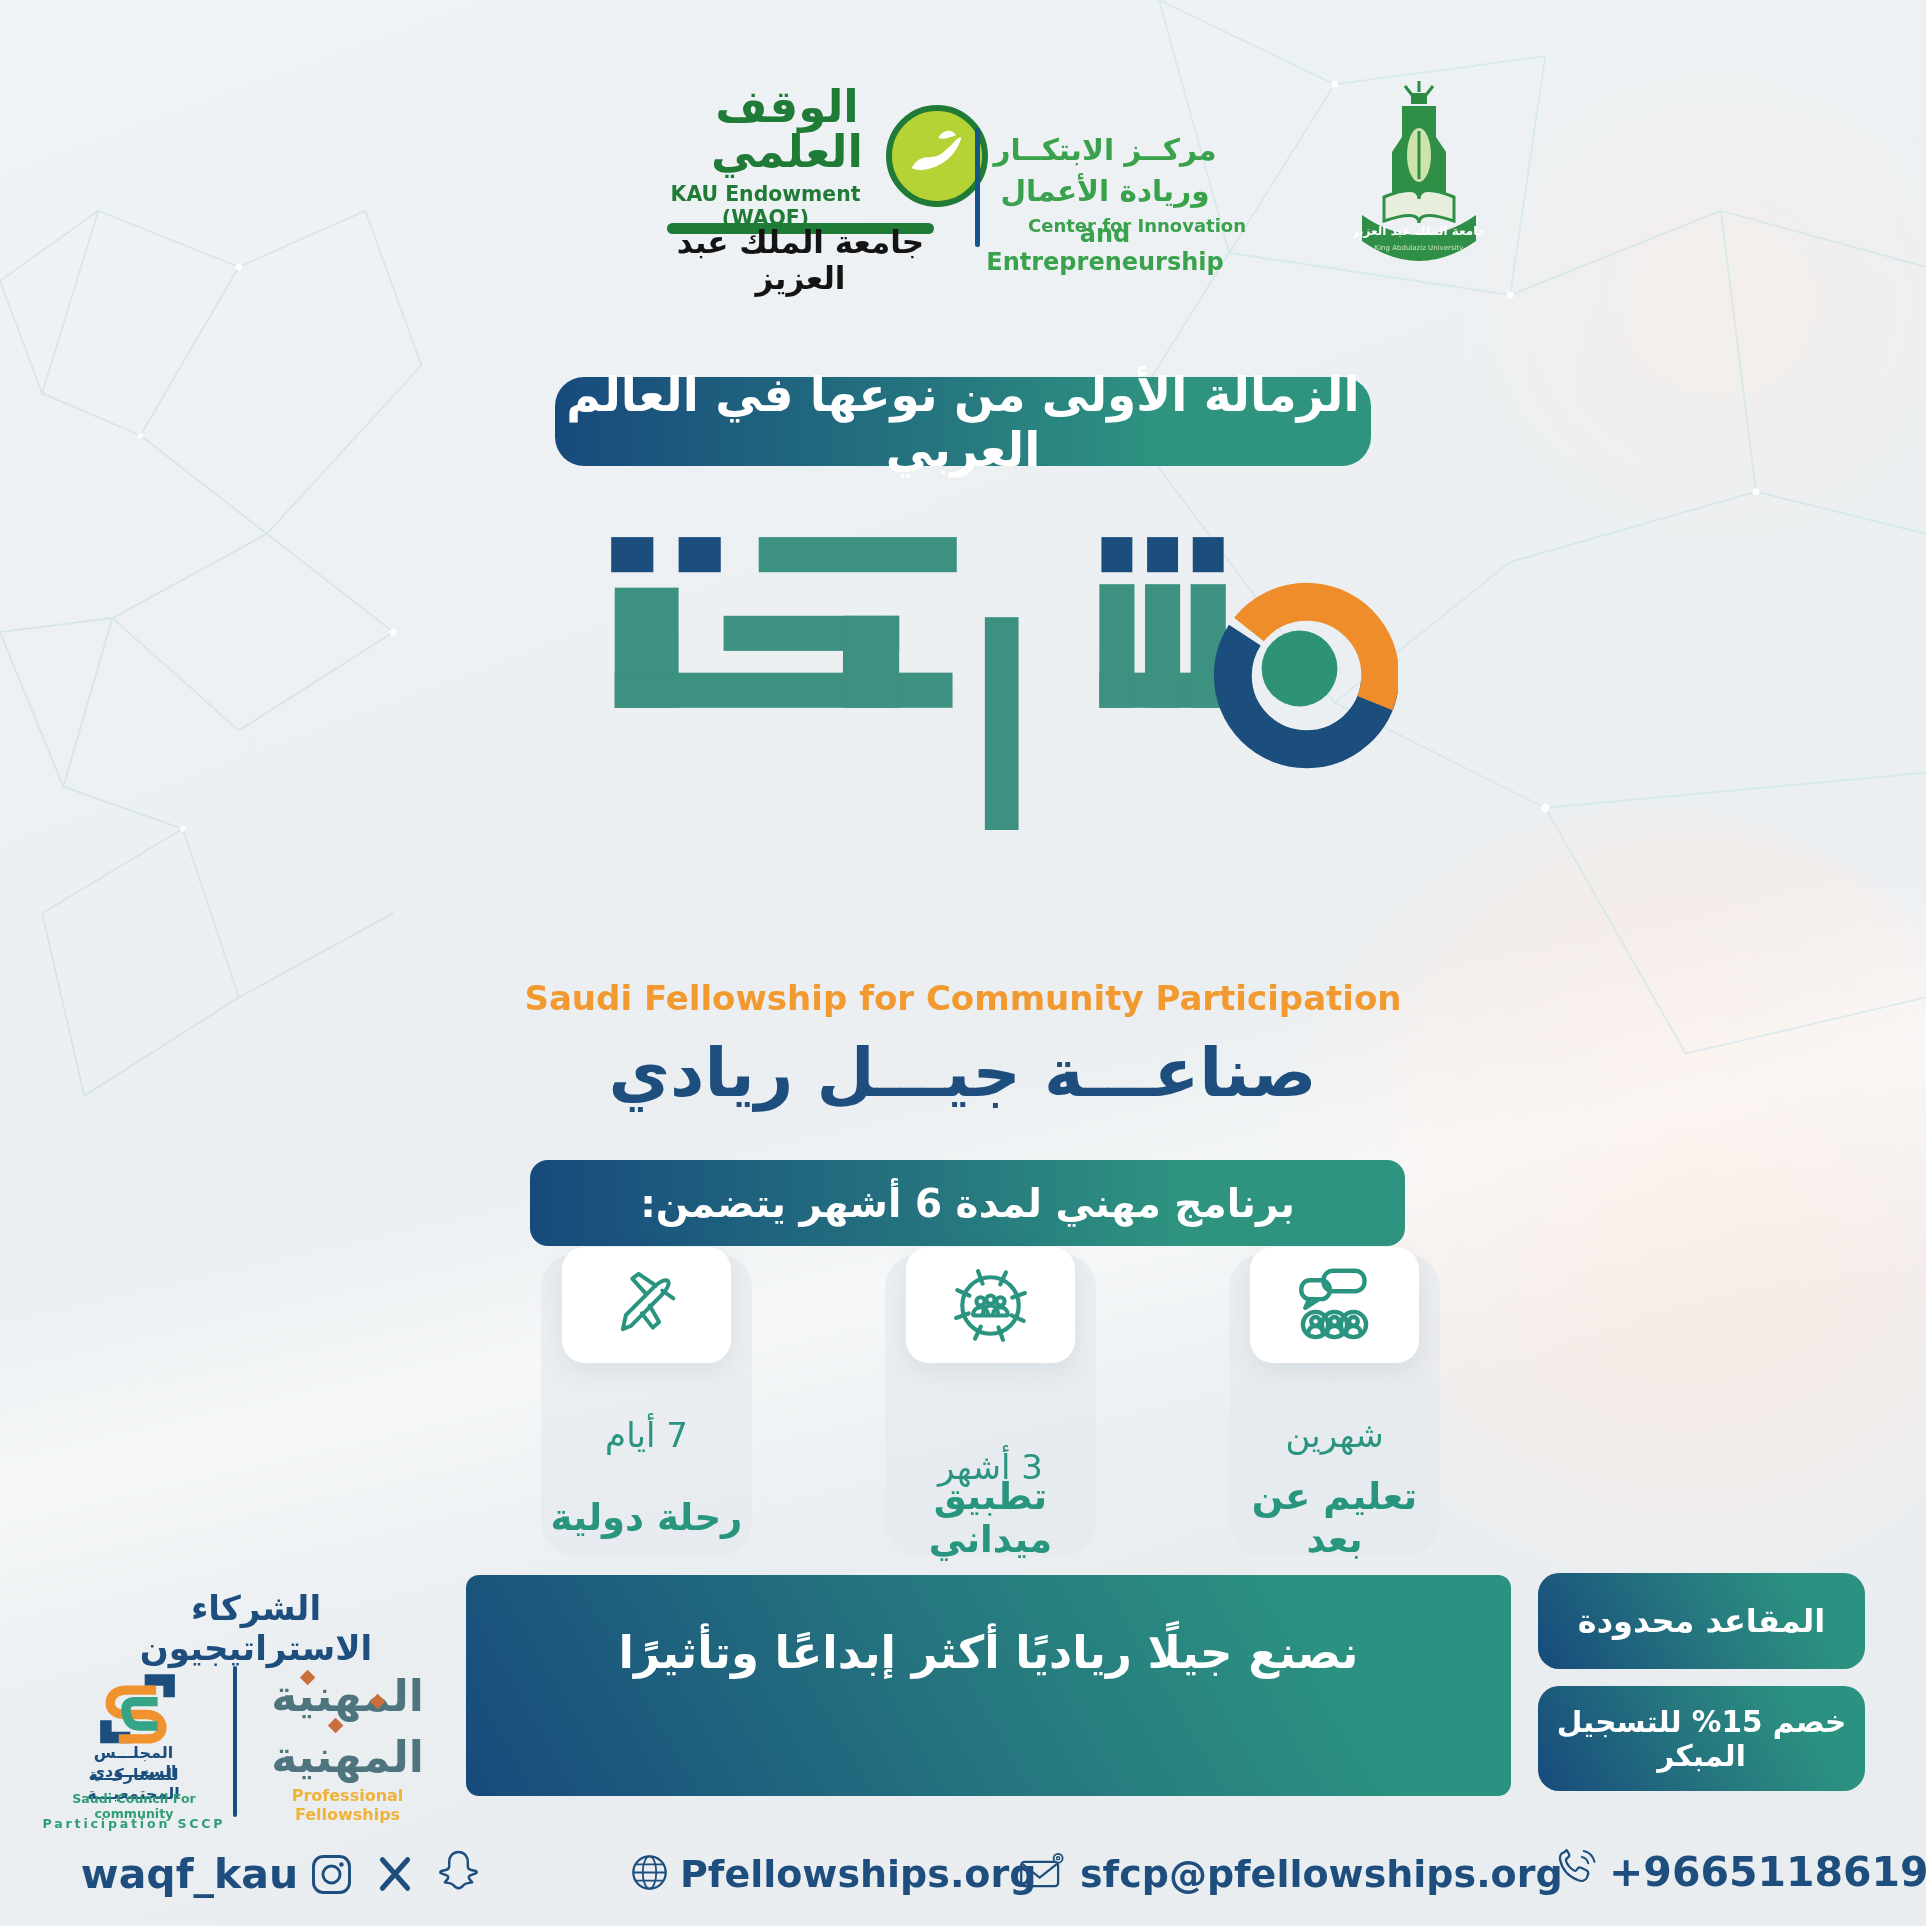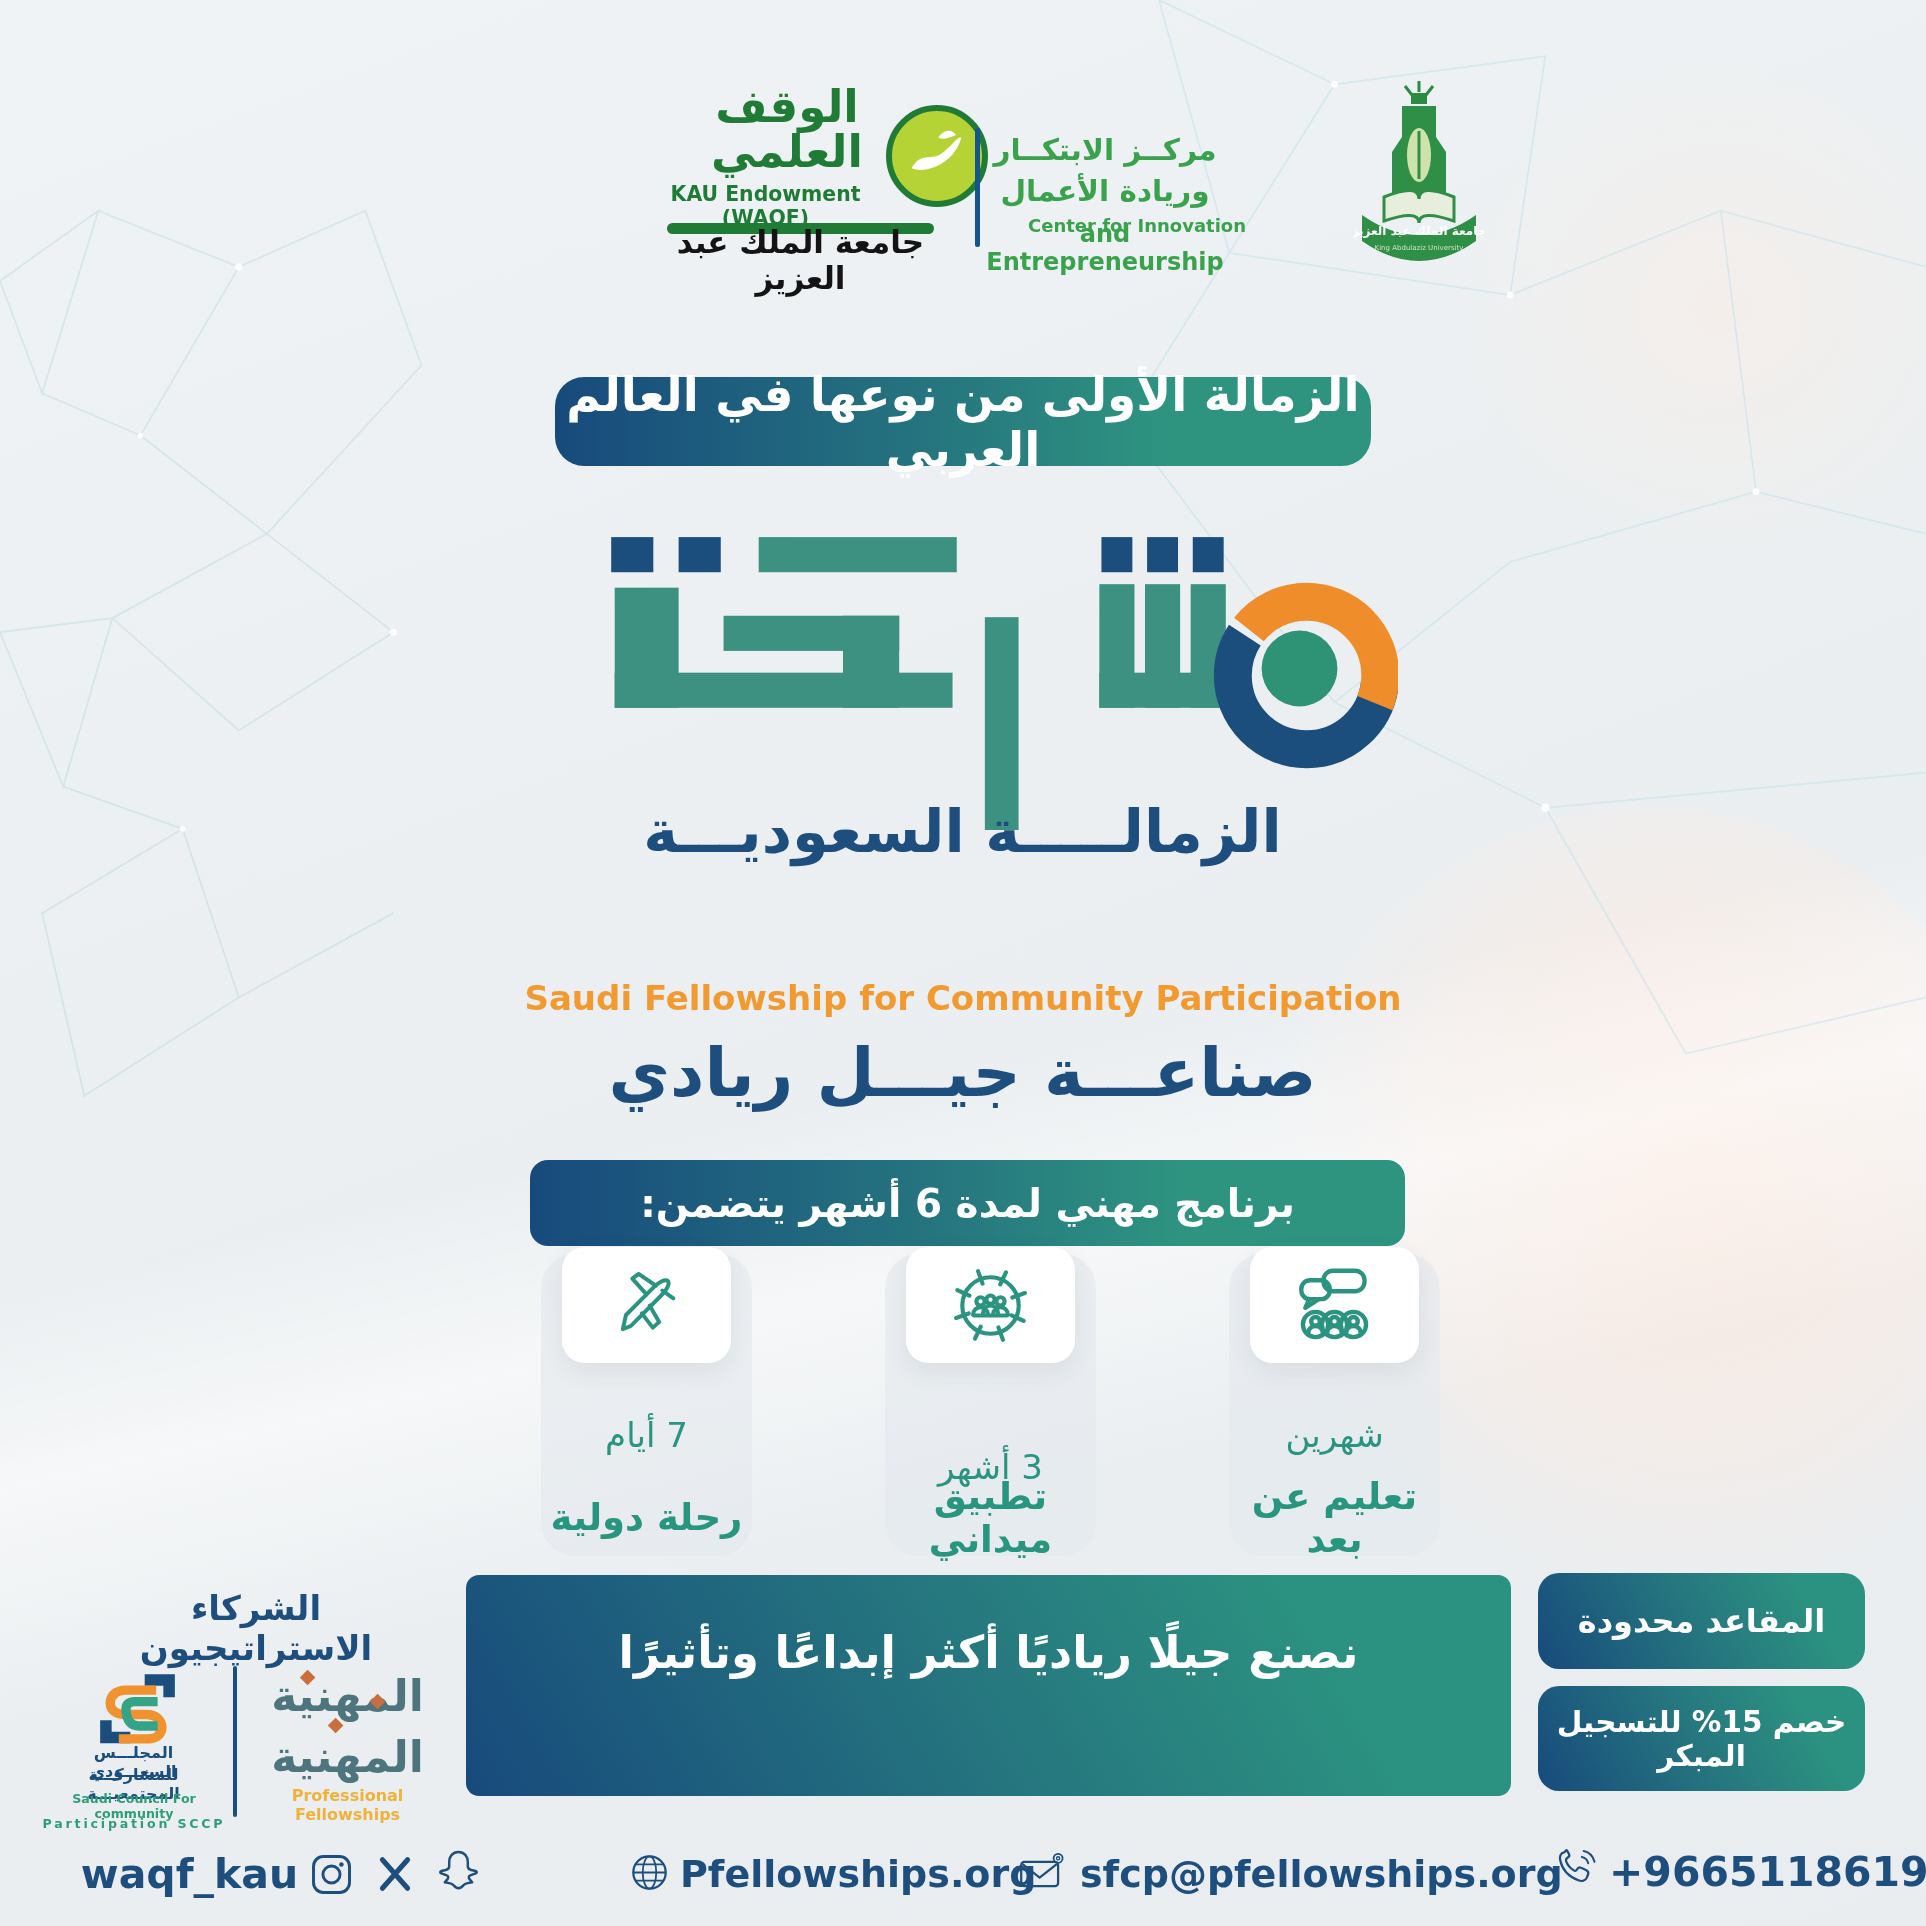--- a/index.html
+++ b/index.html
@@ -140,21 +140,20 @@
       <rect x="783" y="3" width="44" height="50"></rect>
       <rect x="848" y="3" width="44" height="50"></rect>
     </g>
     <g>
       <circle cx="1010" cy="200" r="105" fill="none" stroke="#1b4e7d" stroke-width="54" stroke-dasharray="380 279.7" stroke-dashoffset="-10"></circle>
       <circle cx="1010" cy="200" r="105" fill="none" stroke="#ef8d2b" stroke-width="54" stroke-dasharray="300 359.7" stroke-dashoffset="-400"></circle>
       <circle cx="1000" cy="190" r="54" fill="#2e9274"></circle>
     </g>
   </svg>
 
-  <div class="abs ctr title-blue" style="left:492px;top:787px;width:941px;height:88px;font-size:59px;" dir="rtl">الزمالـــــة السعوديـــة</div>
   <div class="abs ctr" id="title-english" style="left:457px;top:976px;width:1012px;height:44px;font-size:34px;">Saudi Fellowship for Community Participation</div>
   <div class="abs ctr title-blue" style="left:492px;top:1022px;width:941px;height:102px;font-size:67px;" dir="rtl">صناعـــة جيـــل ريادي</div>
 
   <div class="abs ctr grad-banner" style="left:530px;top:1160px;width:875px;height:86px;font-size:39px;border-radius:18px;" dir="rtl">برنامج مهني لمدة 6 أشهر يتضمن:</div>
 
   <div class="abs feat-card" style="left:1229px;top:1254px;width:211px;height:302px;"></div>
   <div class="abs feat-tile ctr" style="left:1250px;top:1247px;width:169px;height:116px;">
     <svg width="79" height="79" viewBox="0 0 100 100" fill="none" stroke="#2a9480" stroke-width="5.5" stroke-linecap="round" stroke-linejoin="round">
       <rect x="36" y="6" width="52" height="26" rx="12"></rect>
       <rect x="8" y="18" width="36" height="24" rx="11"></rect>

